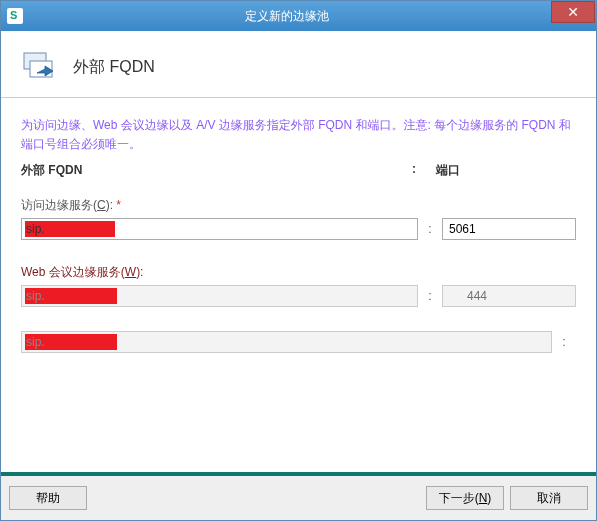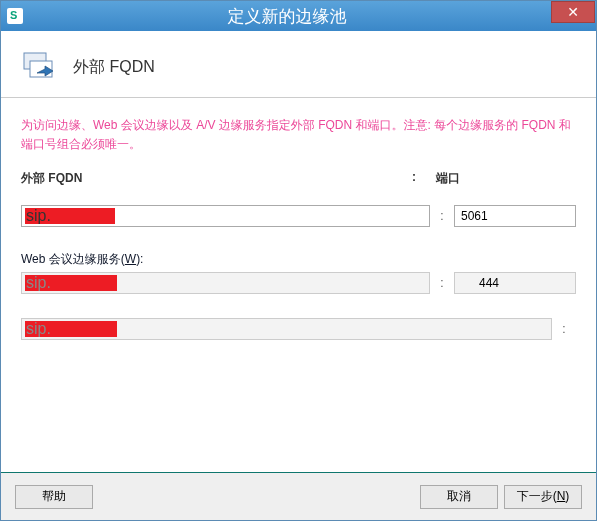--- a/index.html
+++ b/index.html
@@ -41,21 +41,21 @@
     color: #0aa37a;
     font-weight: bold;
     font-size: 11px;
     position: absolute;
     left: 3px;
     top: 1px;
   }
   .titlebar-title {
     flex: 1;
     text-align: center;
-    font-size: 17px;
+    font-size: 12px;
     font-weight: 400;
   }
   .close-btn {
     width: 44px;
     height: 22px;
     background: #c75050;
     color: #fff;
     display: flex;
     align-items: center;
     justify-content: center;
@@ -82,52 +82,52 @@
     font-size: 16px;
     color: #333;
     font-weight: 400;
   }
   .body {
     flex: 1;
     padding: 18px 20px 10px 20px;
     overflow: auto;
   }
   .desc {
-    color: #ec4899;
+    color: #8b5cf6;
     line-height: 1.6;
-    margin-bottom: 16px;
+    margin-bottom: 8px;
   }
   .col-headers {
     display: flex;
     font-weight: bold;
     color: #333;
     margin-bottom: 18px;
   }
   .col-fqdn { flex: 1; }
   .col-port { width: 140px; }
   .colon-hdr { width: 24px; }
   .field-group { margin-bottom: 24px; }
   .field-label {
     color: #555;
     margin-bottom: 4px;
   }
   .field-label .u { text-decoration: underline; }
   .field-label .req { color: #c0392b; }
-  .disabled .field-label { color: #0f172a; }
+  .disabled .field-label { color: #7f1d1d; }
   .field-row {
     display: flex;
     align-items: center;
   }
   .fqdn-input {
     flex: 1;
     height: 22px;
     border: 1px solid #aaa;
     padding: 0 4px;
     font-family: inherit;
-    font-size: 16px;
+    font-size: 12px;
     background: #fff;
     position: relative;
     display: flex;
     align-items: center;
     color: #333;
   }
   .disabled .fqdn-input {
     background: #f3f3f3;
     color: #888;
     border-color: #ccc;
@@ -141,41 +141,41 @@
   }
   .redact.w1 { width: 90px; }
   .redact.w2 { width: 92px; }
   .fqdn-text { position: relative; z-index: 1; }
   .colon {
     width: 24px;
     text-align: center;
     color: #555;
   }
   .port-input {
-    width: 122px;
+    width: 134px;
     height: 22px;
     border: 1px solid #aaa;
     padding: 0 6px;
     font-family: inherit;
     font-size: 12px;
     background: #fff;
   }
   .disabled .port-input {
     background: #f3f3f3;
-    color: #000000;
+    color: #737373;
     border-color: #ccc;
     padding-left: 24px;
   }
   .footer {
     height: 48px;
     background: #efefef;
-    border-top: 1px solid #0f766e;
-    display: flex;
-    align-items: center;
-    padding: 0 14px;
+    border-top: 4px solid #0f766e;
+    display: flex;
+    align-items: center;
+    padding: 0 8px;
   }
   .footer-spacer { flex: 1; }
   .btn {
     min-width: 78px;
     height: 24px;
     margin-left: 6px;
     background: #e9e9e9;
     border: 1px solid #aaa;
     font-family: inherit;
     font-size: 12px;
@@ -210,20 +210,23 @@
   <div class="body">
     <div class="desc">为访问边缘、Web 会议边缘以及 A/V 边缘服务指定外部 FQDN 和端口。注意: 每个边缘服务的 FQDN 和端口号组合必须唯一。</div>
 
     <div class="col-headers">
       <span class="col-fqdn">外部 FQDN</span>
       <span class="colon-hdr">:</span>
       <span class="col-port">端口</span>
     </div>
 
     <div class="field-group">
+      <div class="field-label">
+        <span>访问边缘服务(</span><span class="u">C</span><span>):</span><span class="req"> *</span>
+      </div>
       <div class="field-row">
         <div class="fqdn-input">
           <span class="fqdn-text">sip.</span>
           <span class="redact w1"></span>
         </div>
         <span class="colon">:</span>
         <input class="port-input" value="5061" style="">
       </div>
     </div>
 
@@ -249,19 +252,19 @@
         </div>
         <span class="colon">:</span>
       </div>
     </div>
 
   </div>
 
   <div class="footer">
     <button class="btn">帮助</button>
     <span class="footer-spacer"></span>
-    <button class="btn">取消</button>
     <button class="btn">
       <span>下一步(</span><span class="u">N</span><span>)</span>
     </button>
+    <button class="btn">取消</button>
   </div>
 
 </div>
 
 </body></html>

